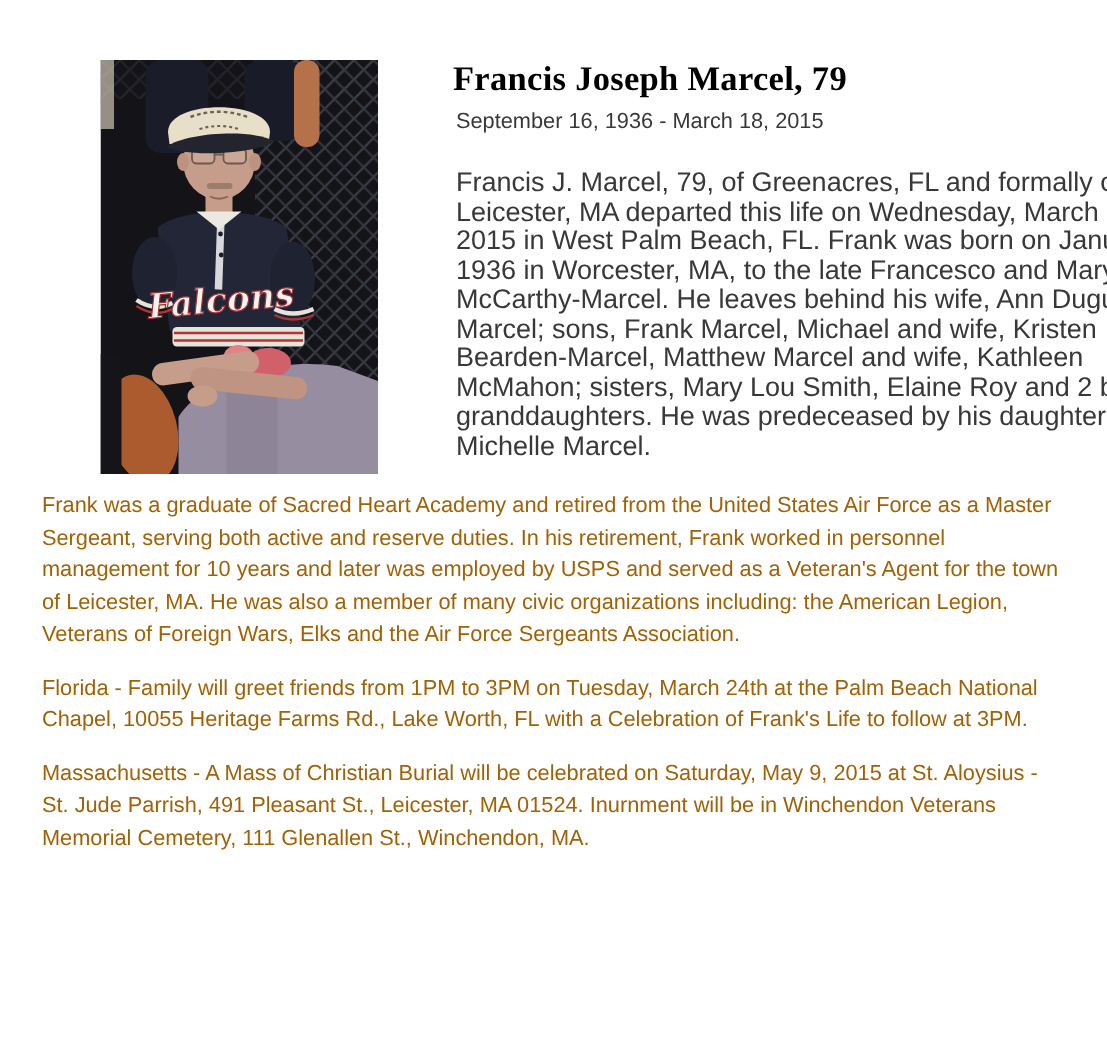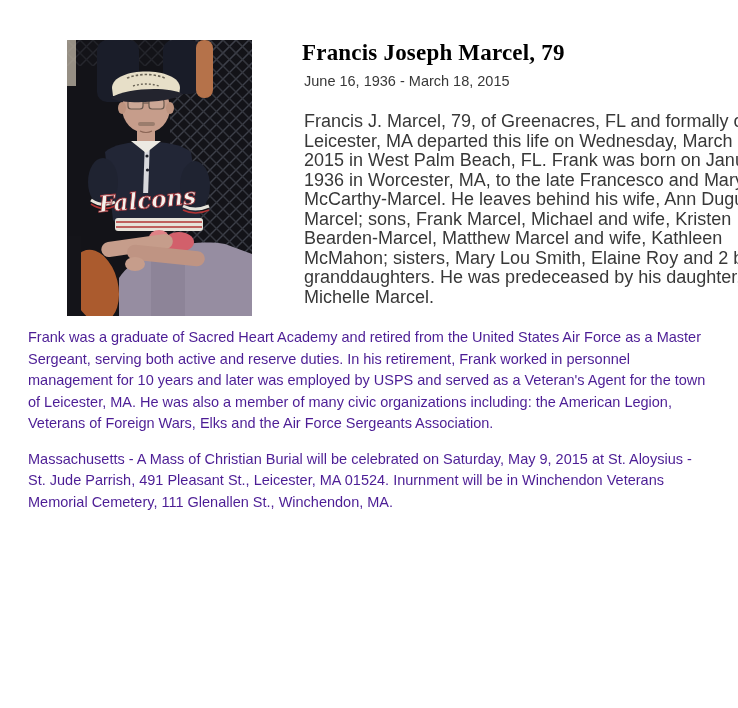--- a/index.html
+++ b/index.html
@@ -41,21 +41,21 @@
     color:#383838;
   }
   .body-block{
     position:absolute;left:28px;top:327px;width:706px;
   }
   .body-block p{
     margin:0 0 14px 0;
     font-size:14.5px;
     line-height:21.5px;
     white-space:nowrap;
-    color:#4c1d95;
+    color:#a16207;
   }
 </style>
 </head>
 <body>
 
 <div id="page">
 
   <div class="photo">
     <svg viewBox="0 0 185 276" preserveAspectRatio="none">
       <defs>
@@ -121,22 +121,23 @@
       <ellipse cx="92" cy="198" rx="10" ry="8" fill="#e08286"></ellipse>
 
       <rect x="34" y="198" width="72" height="15" rx="7.5" fill="#c69d8b" transform="rotate(-8 70 205)"></rect>
       <rect x="60" y="208" width="78" height="15" rx="7.5" fill="#bf9483" transform="rotate(6 99 215)"></rect>
       <ellipse cx="68" cy="224" rx="10" ry="7" fill="#c69d8b"></ellipse>
     </svg>
   </div>
 
   <div class="head-block">
     <h1 class="title">Francis Joseph Marcel, 79</h1>
-    <div class="dates">June 16, 1936 - March 18, 2015</div>
+    <div class="dates">September 16, 1936 - March 18, 2015</div>
     <div class="intro">Francis J. Marcel, 79, of Greenacres, FL and formally of<br>Leicester, MA departed this life on Wednesday, March 18,<br>2015 in West Palm Beach, FL. Frank was born on January 16,<br>1936 in Worcester, MA, to the late Francesco and Mary<br>McCarthy-Marcel. He leaves behind his wife, Ann Duguay-<br>Marcel; sons, Frank Marcel, Michael and wife, Kristen<br>Bearden-Marcel, Matthew Marcel and wife, Kathleen<br>McMahon; sisters, Mary Lou Smith, Elaine Roy and 2 beautiful<br>granddaughters. He was predeceased by his daughter,<br>Michelle Marcel.</div>
   </div>
 
   <div class="body-block">
     <p>Frank was a graduate of Sacred Heart Academy and retired from the United States Air Force as a Master<br>Sergeant, serving both active and reserve duties. In his retirement, Frank worked in personnel<br>management for 10 years and later was employed by USPS and served as a Veteran's Agent for the town<br>of Leicester, MA. He was also a member of many civic organizations including: the American Legion,<br>Veterans of Foreign Wars, Elks and the Air Force Sergeants Association.</p>
+    <p>Florida - Family will greet friends from 1PM to 3PM on Tuesday, March 24th at the Palm Beach National<br>Chapel, 10055 Heritage Farms Rd., Lake Worth, FL with a Celebration of Frank's Life to follow at 3PM.</p>
     <p>Massachusetts - A Mass of Christian Burial will be celebrated on Saturday, May 9, 2015 at St. Aloysius -<br>St. Jude Parrish, 491 Pleasant St., Leicester, MA 01524. Inurnment will be in Winchendon Veterans<br>Memorial Cemetery, 111 Glenallen St., Winchendon, MA.</p>
   </div>
 
 </div>
 
 </body></html>

